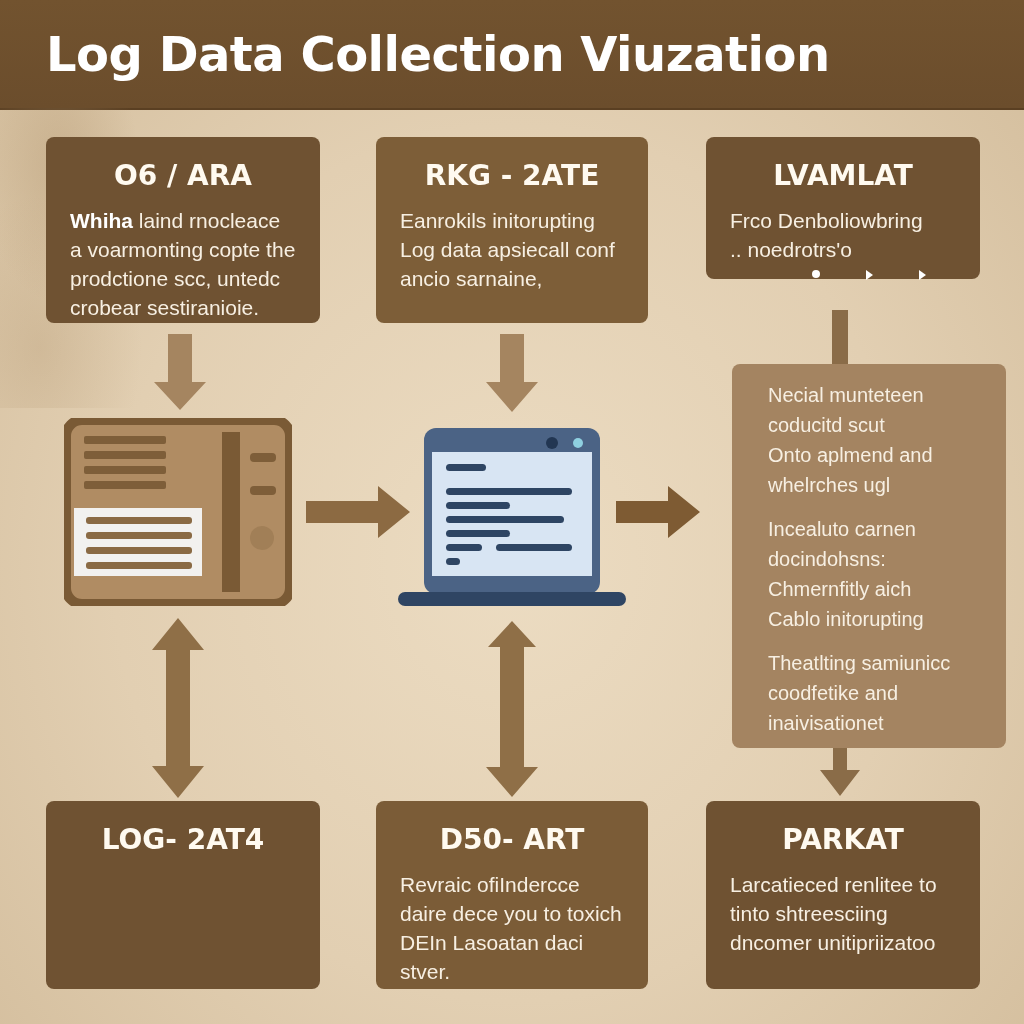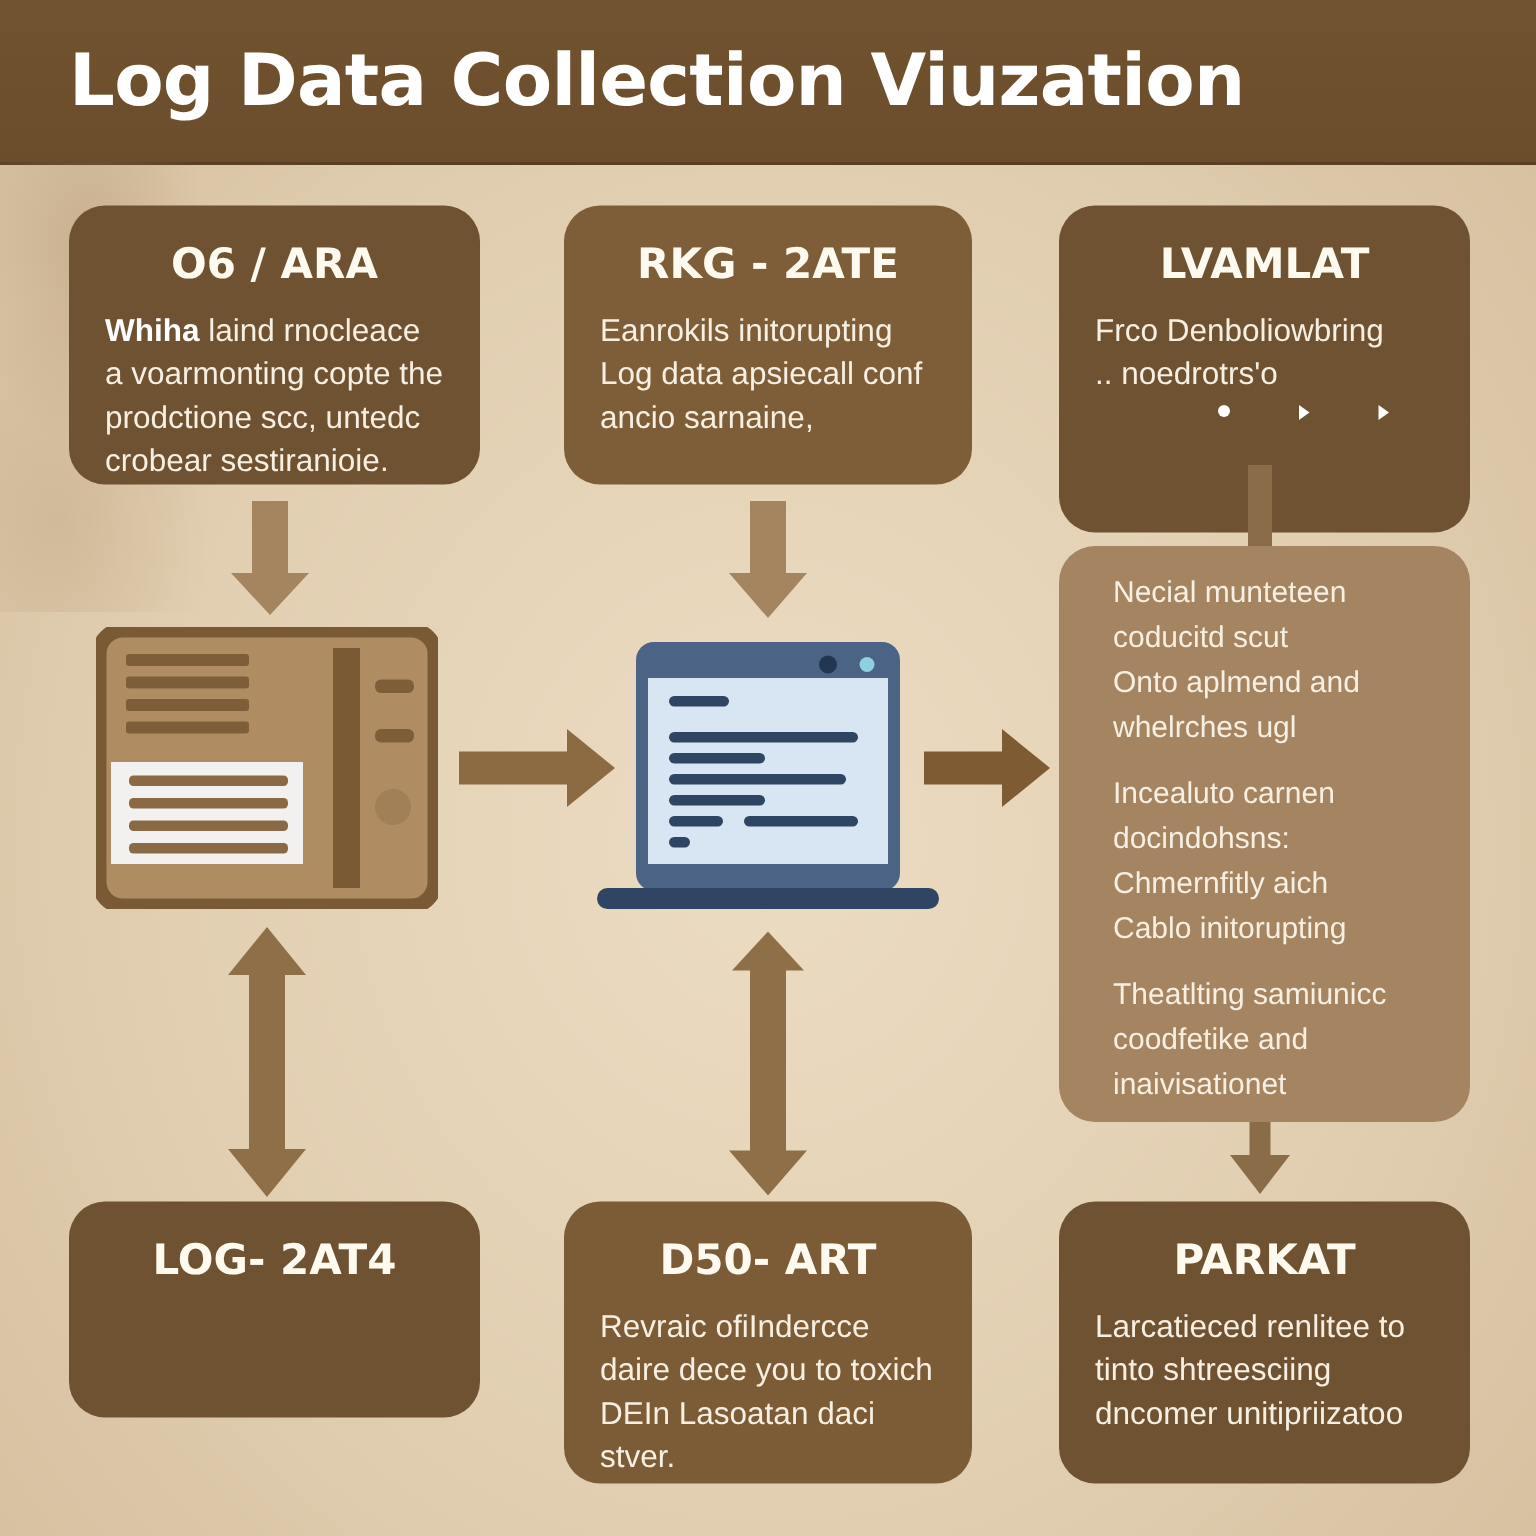--- a/index.html
+++ b/index.html
@@ -18,21 +18,21 @@
       font-family: "DejaVu Sans", sans-serif; font-weight: bold;
       font-size: 48px; color: #ffffff; letter-spacing: -0.5px; line-height: 1;
     }
     .map-stain {
       position: absolute; left: 0; top: 108px; width: 200px; height: 300px;
       background:
         radial-gradient(ellipse at 30% 20%, rgba(170,140,100,0.35), transparent 40%),
         radial-gradient(ellipse at 20% 80%, rgba(170,140,100,0.25), transparent 45%);
     }
     .card {
-      position: absolute; border-radius: 24px; color: #f7efe2;
+      position: absolute; border-radius: 8px; color: #f7efe2;
       box-sizing: border-box; padding: 22px 24px;
     }
     .card.dark { background: #6f5232; }
     .card.light { background: #a48461; }
     .card .title {
       font-family: "DejaVu Sans", sans-serif; font-weight: bold;
       font-size: 28px; text-align: center; color: #fffaf0; margin-bottom: 14px;
     }
     .card .body { font-size: 21px; line-height: 29px; }
     .card .body .lead { font-weight: bold; color: #fff; }
@@ -61,36 +61,36 @@
     <span class="lead">Whiha</span>
     <span>laind rnocleace a voarmonting copte the prodctione scc, untedc crobear sestiranioie.</span>
   </div>
 </div>
 
 <div class="card dark" style="left:376px; top:137px; width:272px; height:186px; background:#7d5e38;">
   <div class="title">RKG - 2ATE</div>
   <div class="body">Eanrokils initorupting Log data apsiecall conf ancio sarnaine,</div>
 </div>
 
-<div class="card dark" style="left:706px; top:137px; width:274px; height:218px;">
+<div class="card dark" style="left:706px; top:137px; width:274px; height:142px;">
   <div class="title">LVAMLAT</div>
   <div class="body" style="text-align:left;">
     <div>Frco Denboliowbring</div>
     <div>.. noedrotrs'o</div>
   </div>
   <div class="dots">
     <span class="dot"></span>
     <span class="dot tri"></span>
     <span class="dot tri"></span>
   </div>
 </div>
 
 <div style="position:absolute; left:832px; top:310px; width:16px; height:56px; background:#8a6c48;"></div>
 
-<div class="card light" style="left:706px; top:364px; width:274px; height:384px; padding:16px 24px 16px 36px; font-size:20px;">
+<div class="card light" style="left:732px; top:364px; width:274px; height:384px; padding:16px 24px 16px 36px; font-size:20px;">
   <div class="body para" style="font-size:20px; line-height:30px;">
     <div>Necial munteteen</div>
     <div>coducitd scut</div>
     <div>Onto aplmend and</div>
     <div>whelrches ugl</div>
   </div>
   <div class="body para" style="font-size:20px; line-height:30px;">
     <div>Incealuto carnen</div>
     <div>docindohsns:</div>
     <div>Chmernfitly aich</div>
@@ -172,21 +172,21 @@
       <polygon points="26,0 50,26 38,26 38,146 52,146 26,176 0,146 14,146 14,26 2,26" fill="#8f6f47"></polygon>
     </svg>
 </div>
 
 <div class="arrow" style="left:820px; top:748px;">
   <svg width="40" height="48" viewBox="0 0 40 48">
       <polygon points="13,0 27,0 27,22 40,22 20,48 0,22 13,22" fill="#8a6c48"></polygon>
     </svg>
 </div>
 
-<div class="card dark" style="left:46px; top:801px; width:274px; height:144px;">
+<div class="card dark" style="left:46px; top:801px; width:274px; height:188px;">
   <div class="title">LOG- 2AT4</div>
 </div>
 
 <div class="card dark" style="left:376px; top:801px; width:272px; height:188px; background:#7b5c37;">
   <div class="title">D50- ART</div>
   <div class="body">Revraic ofiIndercce daire dece you to toxich DEIn Lasoatan daci stver.</div>
 </div>
 
 <div class="card dark" style="left:706px; top:801px; width:274px; height:188px;">
   <div class="title">PARKAT</div>

